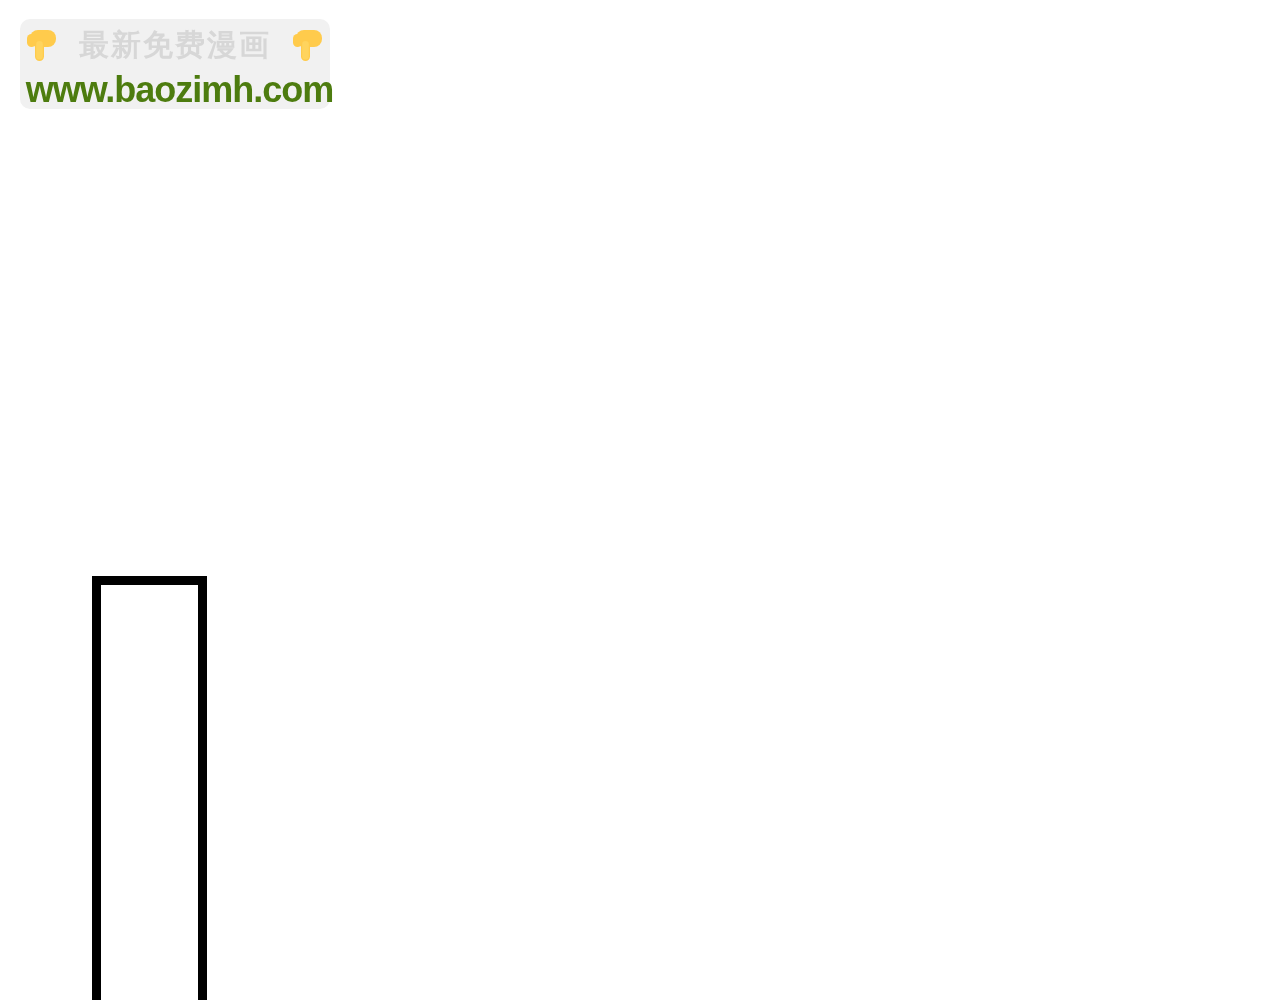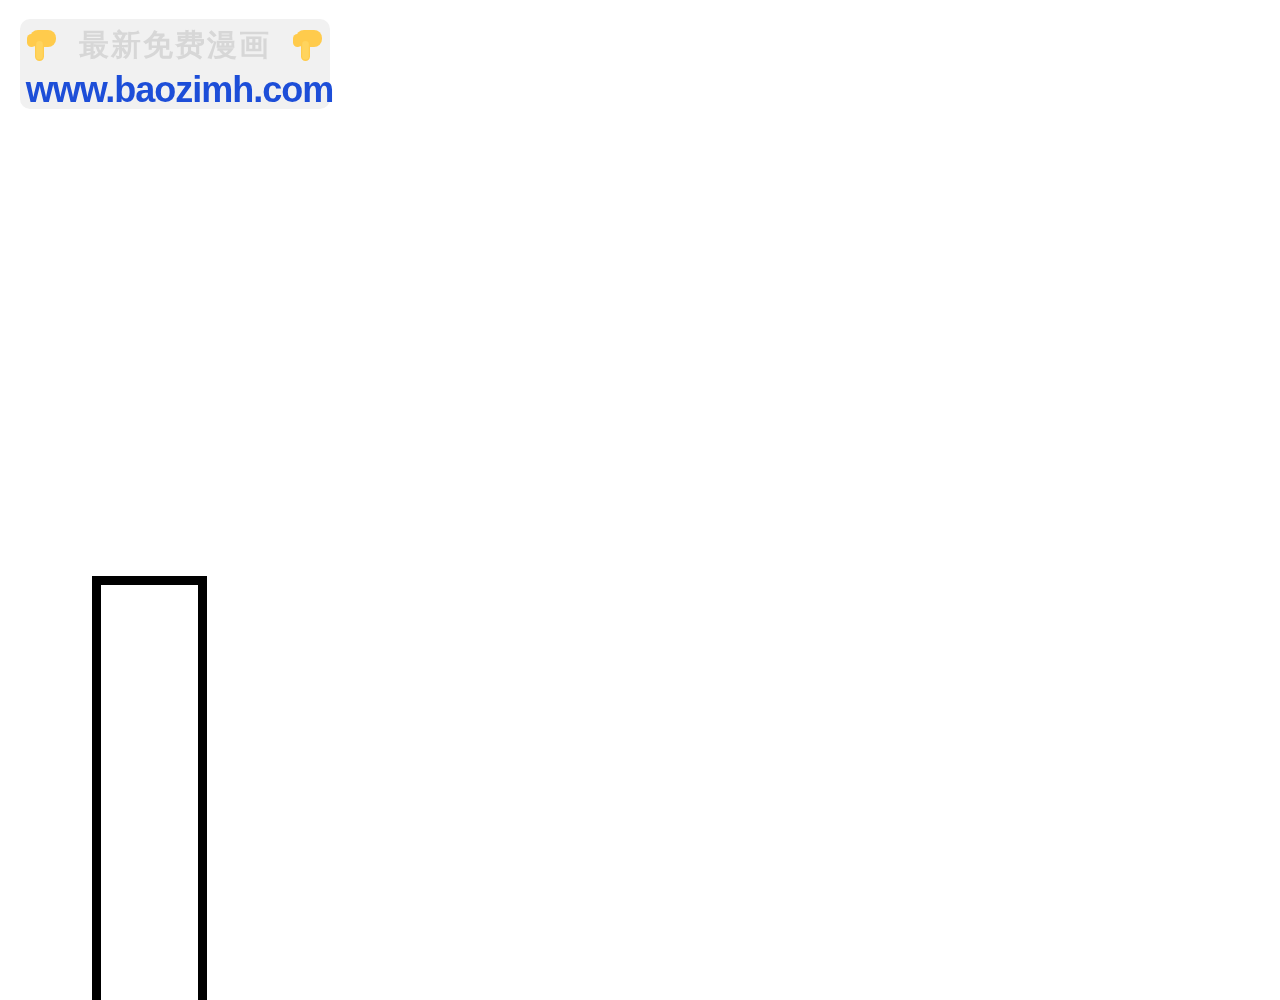--- a/index.html
+++ b/index.html
@@ -48,21 +48,21 @@
   .emoji-icon {
     width: 36px;
     height: 36px;
     display: inline-block;
     flex: 0 0 auto;
   }
   .watermark-line2 {
     font-size: 36px;
     font-weight: 700;
     letter-spacing: -1px;
-    color: #1d4ed8;
+    color: #4d7c0f;
     line-height: 1;
     margin-top: 6px;
     white-space: nowrap;
     padding-left: 9px;
   }
 
   
   .comic-panel-outline {
     position: absolute;
     left: 92px;

